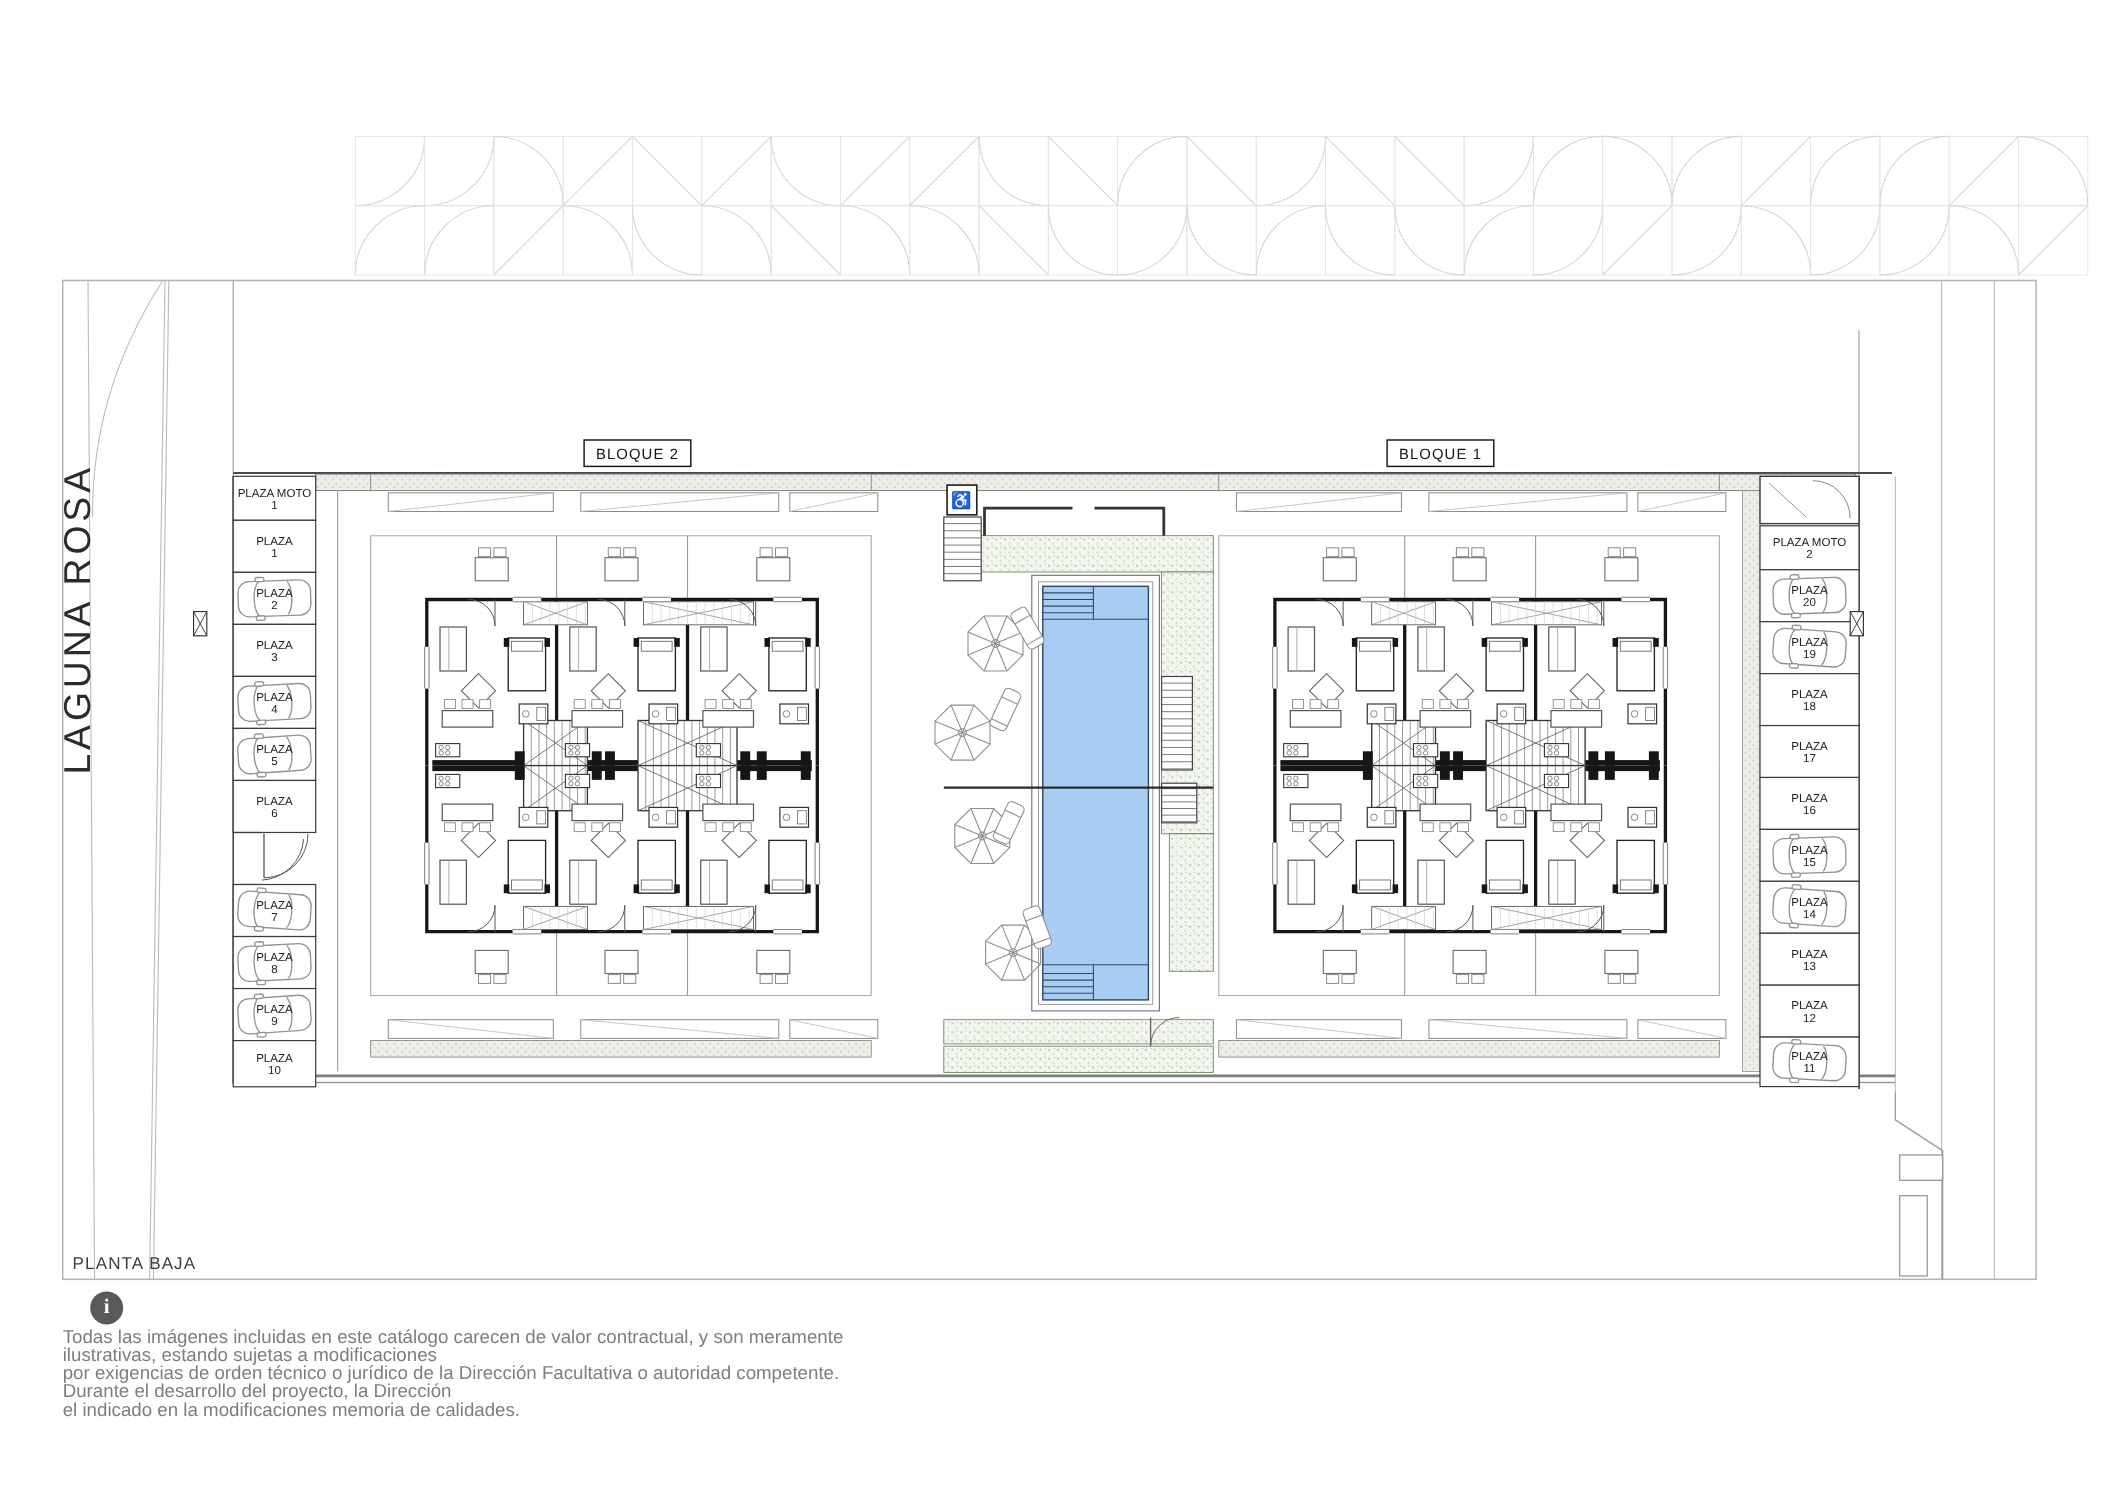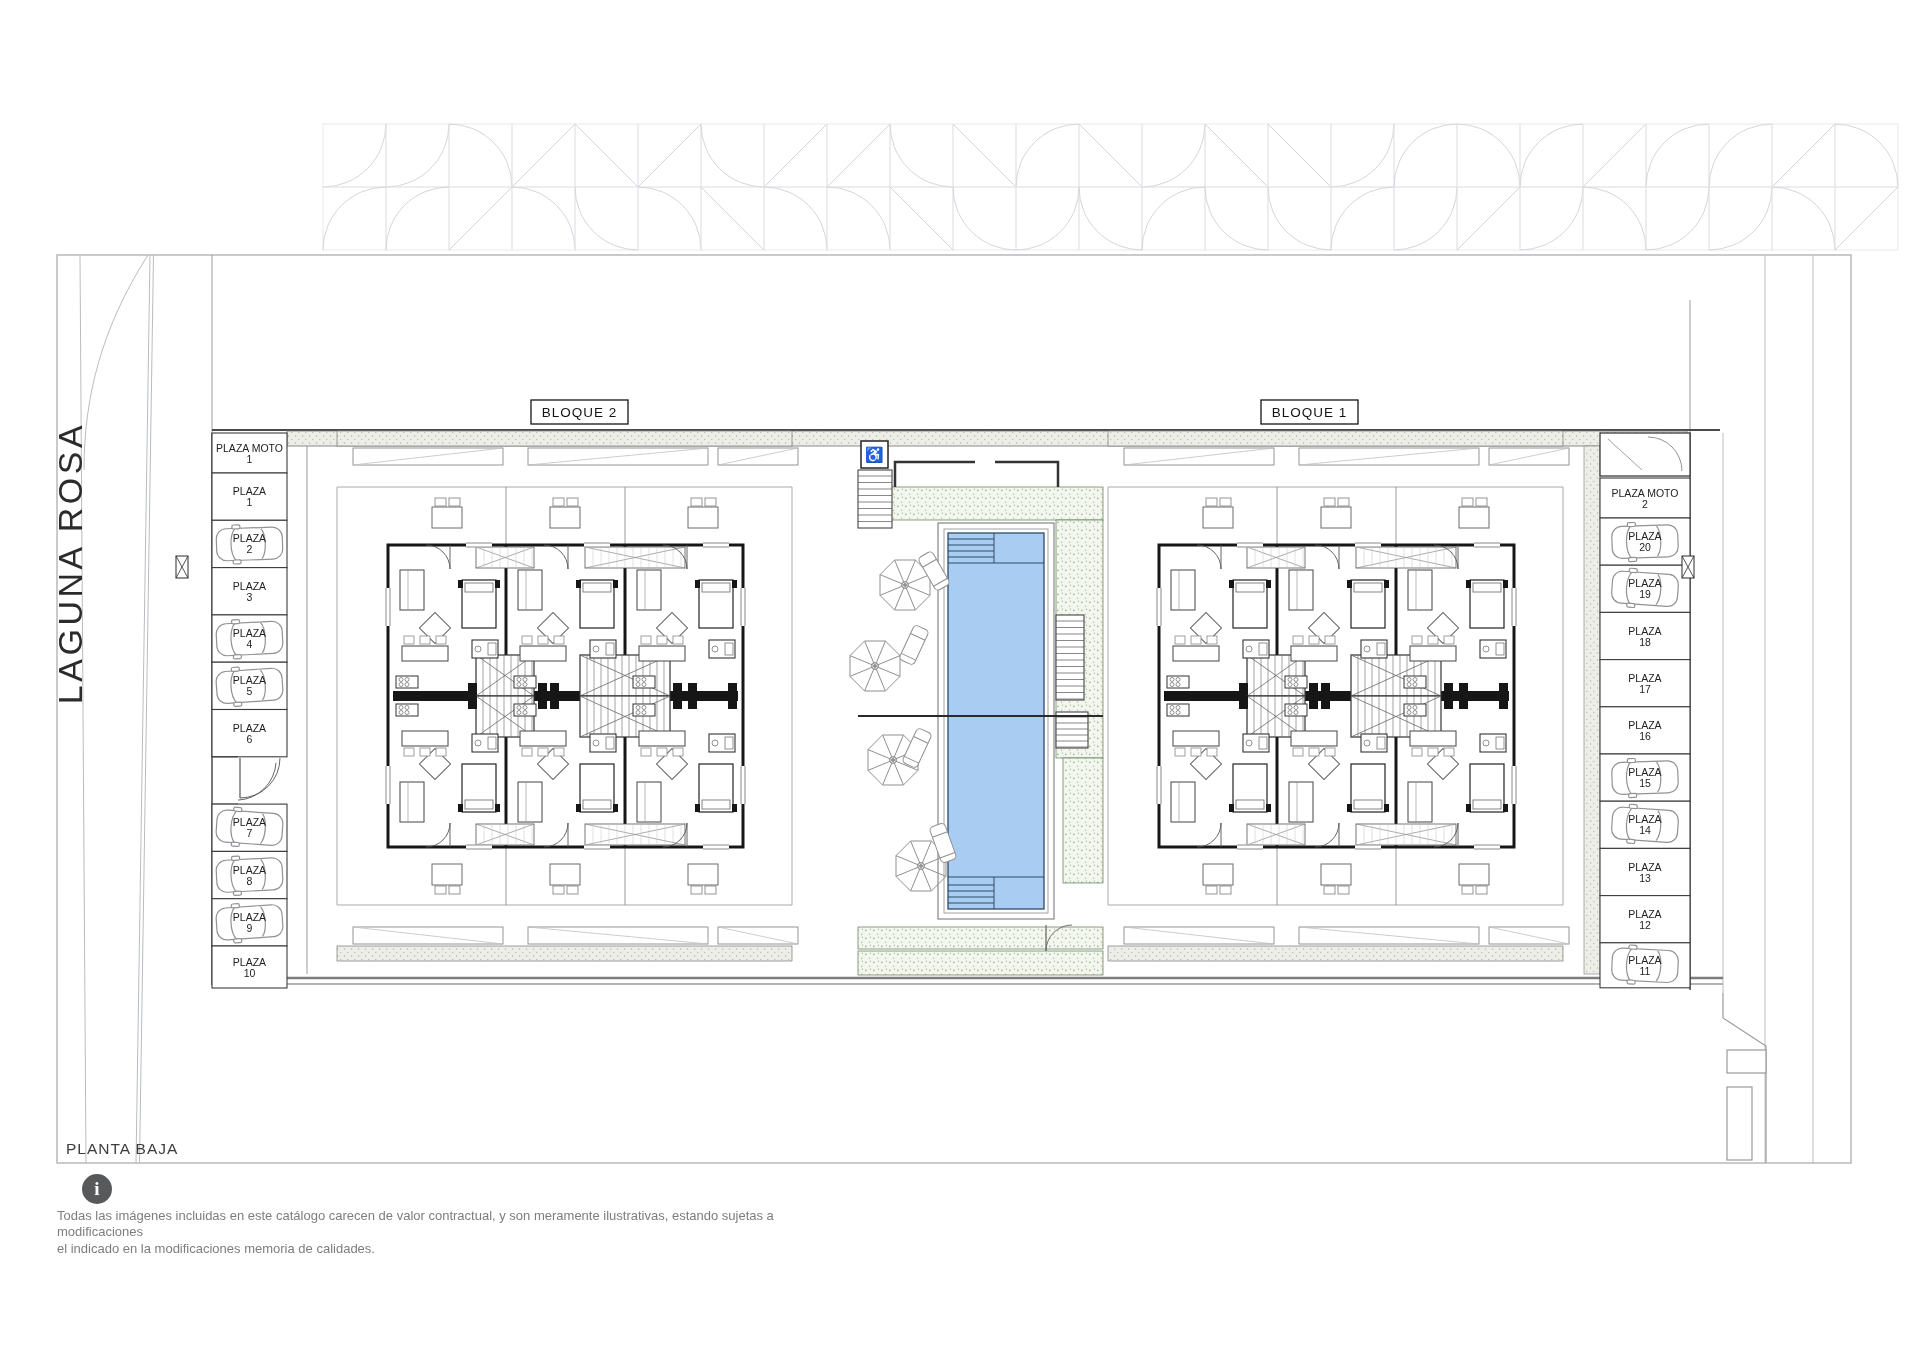--- a/index.html
+++ b/index.html
@@ -3,21 +3,21 @@
 <meta charset="utf-8">
 <style>
   html,body{margin:0;padding:0;background:#fff;}
   .canvas{position:relative;width:1919px;height:1356px;background:#ffffff;overflow:hidden;
           font-family:"Liberation Sans", sans-serif;}
   svg text{font-family:"Liberation Sans", sans-serif;}
   #plan{position:absolute;left:0;top:0;}
   .footer-icon{position:absolute;left:82px;top:1174px;width:30px;height:30px;border-radius:50%;
                background:#58595b;color:#fff;font-weight:bold;font-size:19px;line-height:30px;
                text-align:center;font-family:"Liberation Serif", serif;}
-  .disclaimer{position:absolute;left:57px;top:1208px;width:770px;font-size:13px;line-height:16.4px;
+  .disclaimer{position:absolute;left:57px;top:1208px;width:770px;font-size:17px;line-height:16.4px;
               color:#7d7d7d;}
   .plan-label-box{fill:#fff;stroke:#141414;stroke-width:1.3;}
   .plan-label-text{font-size:13.5px;fill:#141414;letter-spacing:1px;}
 </style>
 </head>
 <body>
 
 <div class="canvas">
 
   <svg id="plan" width="1919" height="1356" viewBox="0 0 1919 1356">
@@ -733,15 +733,16 @@
       <rect class="plan-label-box" x="1261" y="400" width="97" height="24"></rect>
       <text class="plan-label-text" x="1309.5" y="417" text-anchor="middle">BLOQUE 1</text>
     </g>
 
     <text x="66" y="1154" font-size="15.5" letter-spacing="1" fill="#3d3d3d">PLANTA BAJA</text>
   </svg>
 
   <div class="footer-icon">i</div>
   <div class="disclaimer">
     <div>Todas las imágenes incluidas en este catálogo carecen de valor contractual, y son meramente ilustrativas, estando sujetas a modificaciones</div>
+    <div>por exigencias de orden técnico o jurídico de la Dirección Facultativa o autoridad competente. Durante el desarrollo del proyecto, la Dirección</div>
     <div>el indicado en la modificaciones memoria de calidades.</div>
   </div>
 </div>
 
 </body></html>

